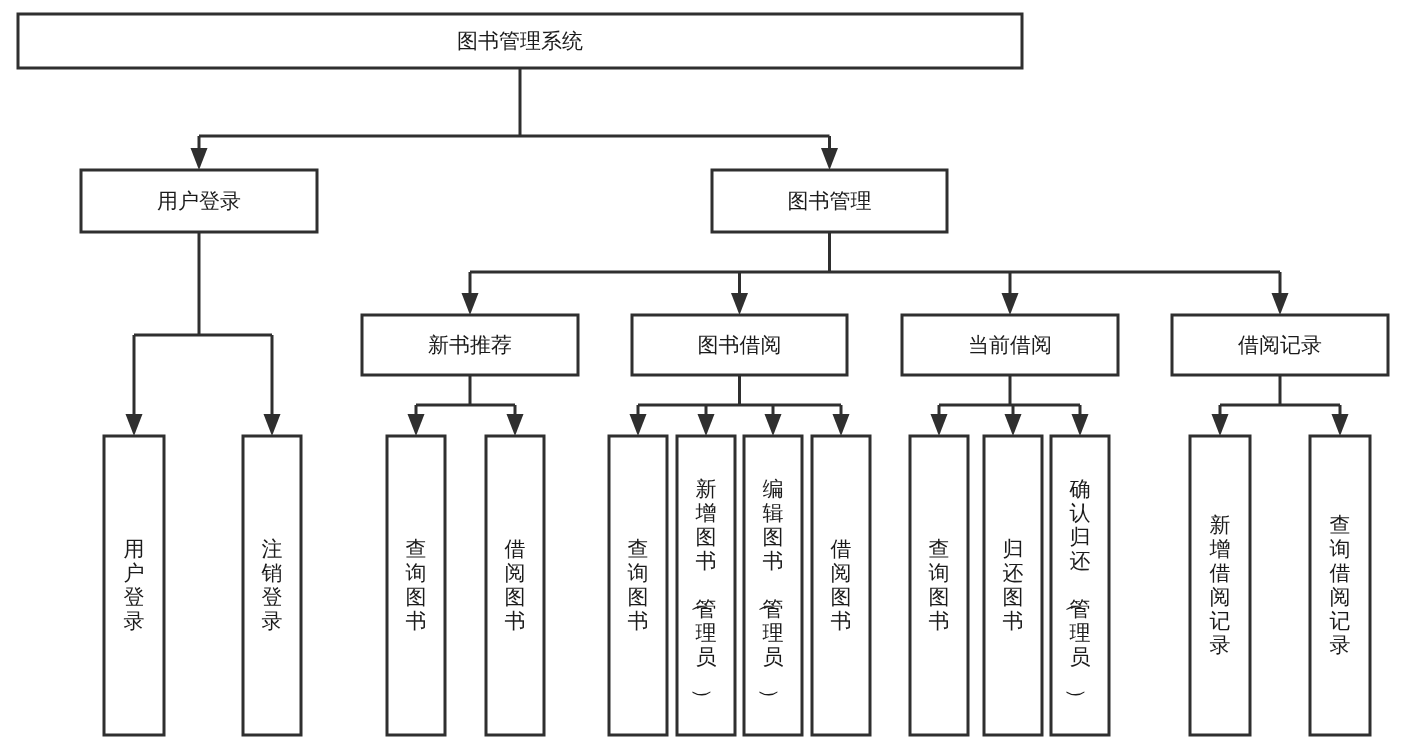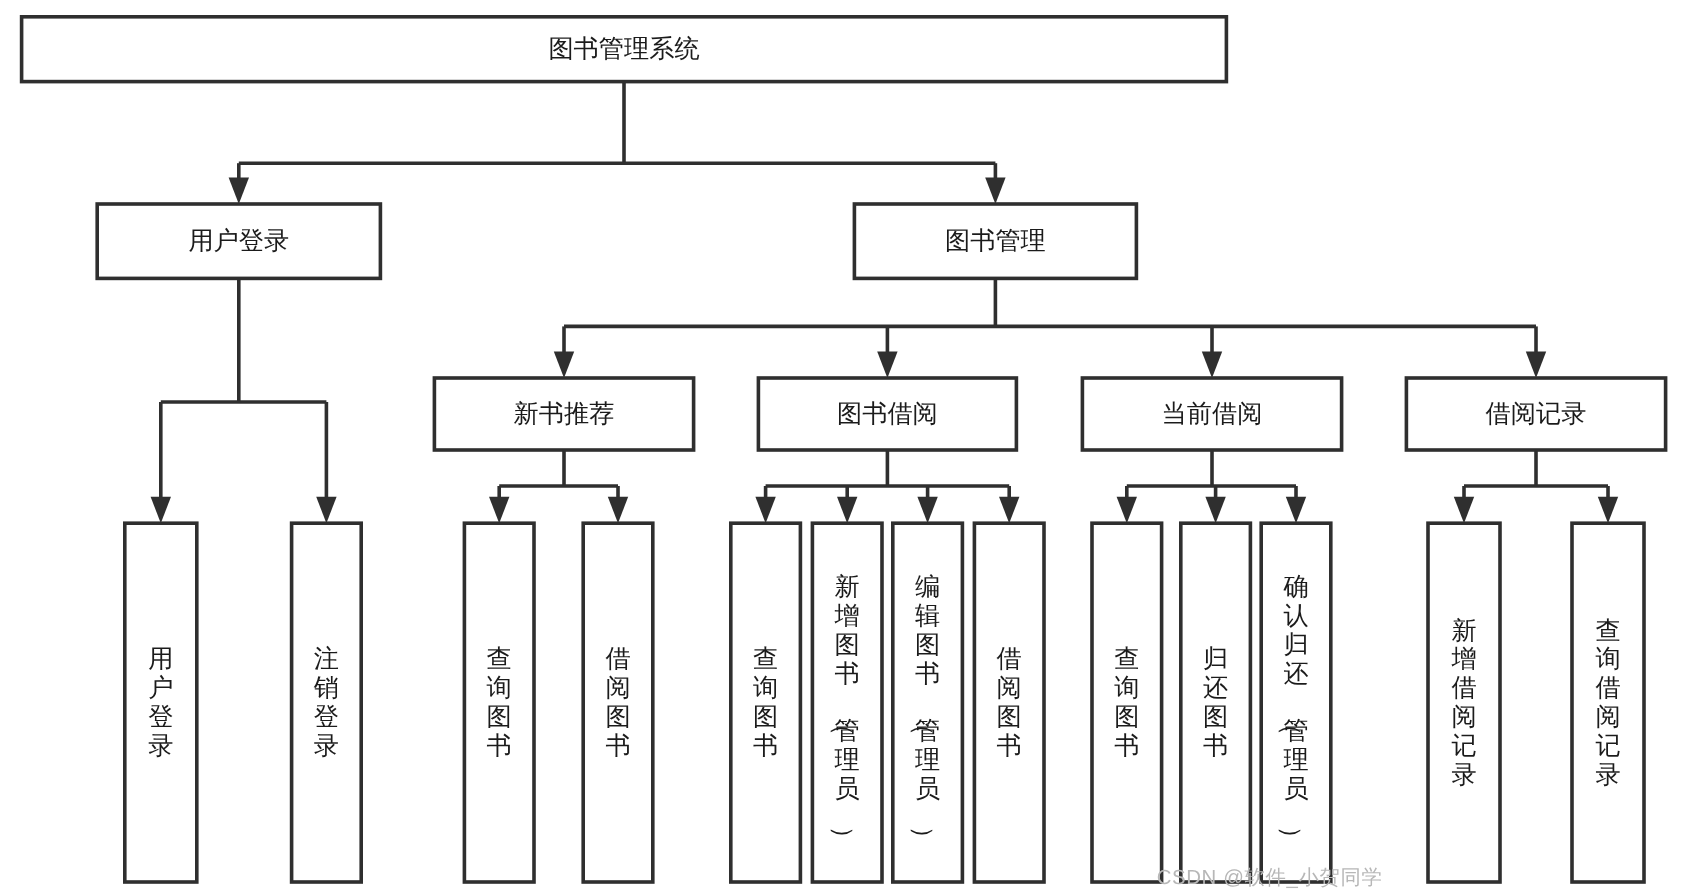--- a/index.html
+++ b/index.html
@@ -221,15 +221,14 @@
           <rect x="1190" y="436" width="60" height="299" class="node-rect"></rect>
           <text x="1220" y="532.22" class="node-label-v"><tspan x="1220" dy="0">新</tspan><tspan x="1220" dy="24">增</tspan><tspan x="1220" dy="24">借</tspan><tspan x="1220" dy="24">阅</tspan><tspan x="1220" dy="24">记</tspan><tspan x="1220" dy="24">录</tspan></text>
         </g>
         <g>
           <rect x="1310" y="436" width="60" height="299" class="node-rect"></rect>
           <text x="1340" y="532.22" class="node-label-v"><tspan x="1340" dy="0">查</tspan><tspan x="1340" dy="24">询</tspan><tspan x="1340" dy="24">借</tspan><tspan x="1340" dy="24">阅</tspan><tspan x="1340" dy="24">记</tspan><tspan x="1340" dy="24">录</tspan></text>
         </g>
       </g>
   </svg>
 
-  <div class="watermark">CSDN @软件_小贺同学</div>
 
 </div>
 
 </body></html>

